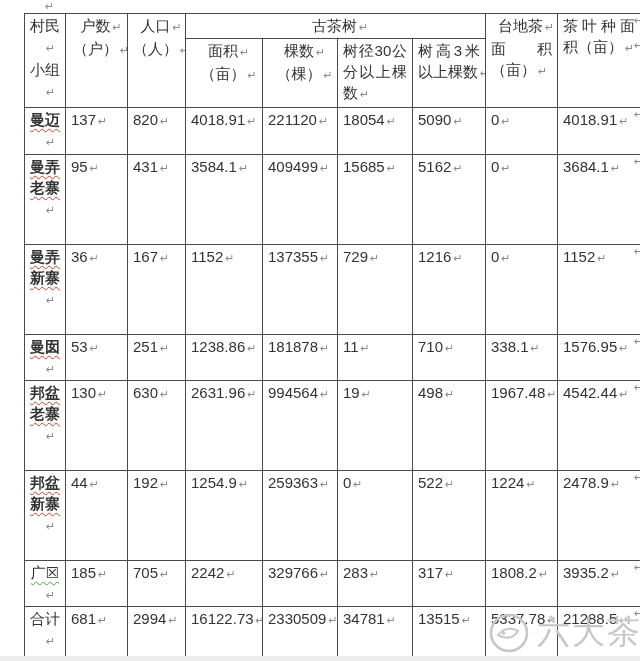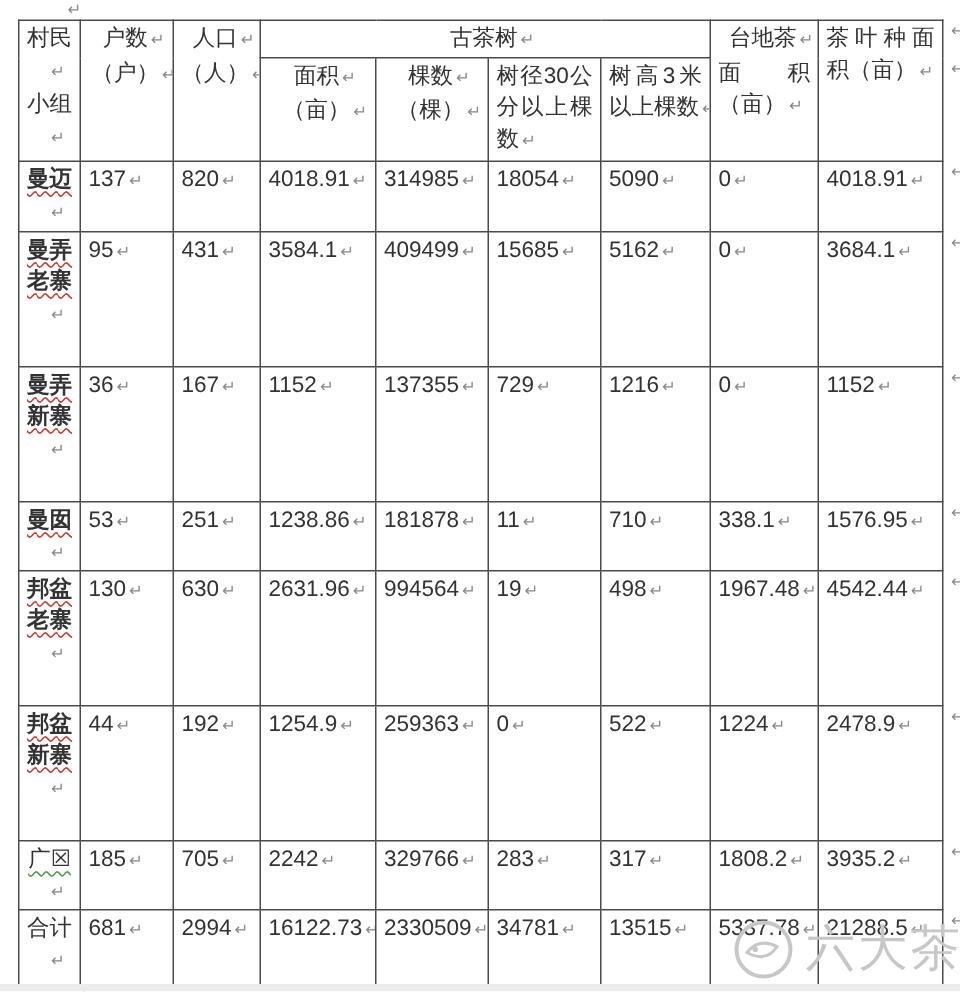--- a/index.html
+++ b/index.html
@@ -2,21 +2,21 @@
 <html><head>
 <meta charset="utf-8">
 <style>
   html,body { margin:0; padding:0; background:#fff; }
   .page {
     position:relative; width:640px; height:661px; background:#ffffff;
     overflow:hidden; font-family:"Liberation Sans","DejaVu Sans",sans-serif;
     color:#333; line-break:strict;
   }
   table.doc {
-    position:absolute; left:12px; top:13px; width:616px;
+    position:absolute; left:24px; top:13px; width:616px;
     border-collapse:collapse; table-layout:fixed; background:#fff;
   }
   table.doc td {
     border:1px solid #4a4a4a; vertical-align:top;
     padding:1px 5px 0 5px; font-size:15px; line-height:21px;
     overflow:hidden;
   }
   tr.hr1 { height:21px; } tr.hr2 { height:69px; }
   .para { text-align:center; }
   .para.justify { text-align:justify; text-align-last:left; text-justify:inter-character; }
@@ -96,21 +96,21 @@
             <div class="para justify"><span>树高3米以上棵数</span><span class="pmark">↵</span></div>
           </td>
       </tr>
     <tr style="height: 47px;">
           <td class="vcell">
             <div class="para"><span class="vname sq-red">曼迈</span><span class="pmark">↵</span></div>
           </td>
           <td class="num"><span>137</span><span class="pmark">↵</span></td>
           <td class="num"><span>820</span><span class="pmark">↵</span></td>
           <td class="num"><span>4018.91</span><span class="pmark">↵</span></td>
-          <td class="num"><span>314985</span><span class="pmark">↵</span></td>
+          <td class="num"><span>221120</span><span class="pmark">↵</span></td>
           <td class="num"><span>18054</span><span class="pmark">↵</span></td>
           <td class="num"><span>5090</span><span class="pmark">↵</span></td>
           <td class="num"><span>0</span><span class="pmark">↵</span></td>
           <td class="num"><span>4018.91</span><span class="pmark">↵</span></td>
         </tr>
         <tr style="height: 90px;">
           <td class="vcell">
             <div class="para"><span class="vname sq-red">曼弄老寨</span><span class="pmark">↵</span></div>
           </td>
           <td class="num"><span>95</span><span class="pmark">↵</span></td>

